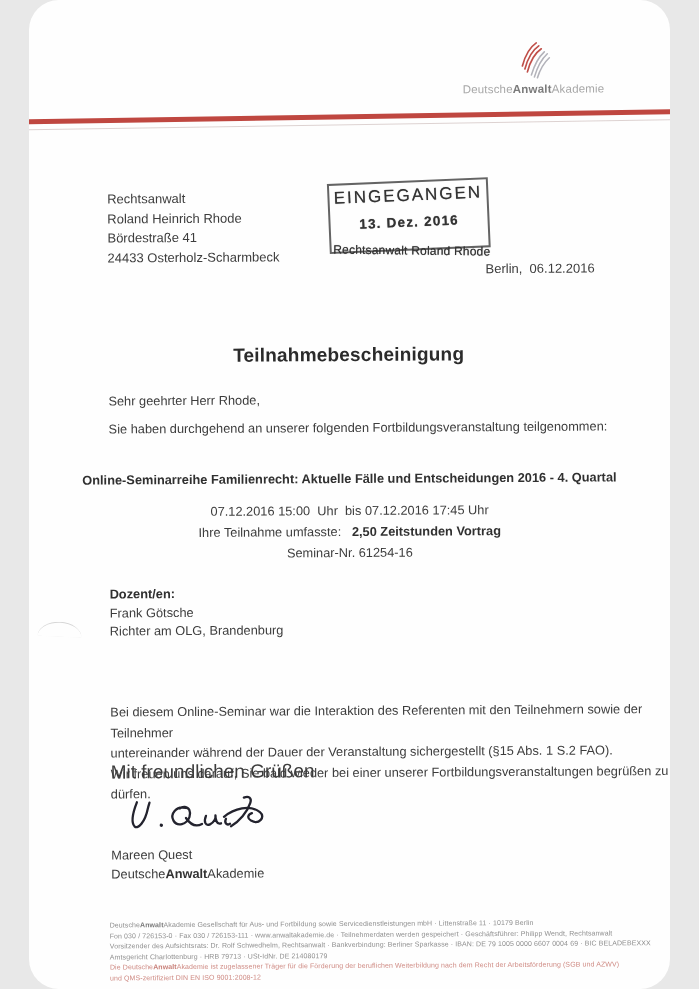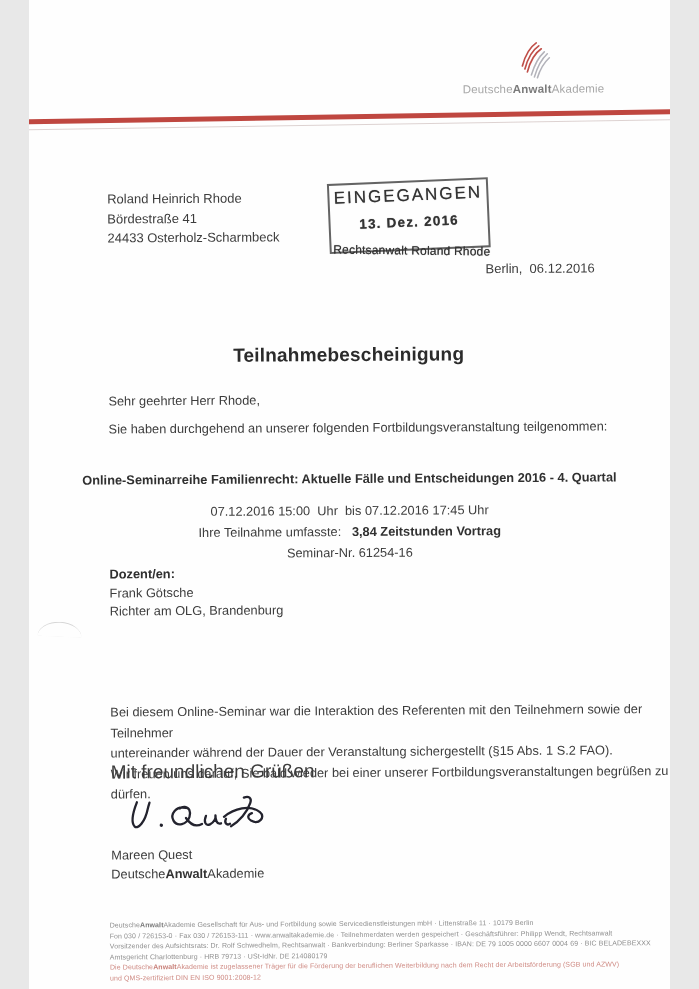--- a/index.html
+++ b/index.html
@@ -1,19 +1,20 @@
 <!DOCTYPE html>
 <html><head>
 <meta charset="utf-8">
 <style>
   html,body{margin:0;padding:0;background:#e8e8e8;}
   .page{
     position:relative;width:641px;height:989px;background:#fefefe;
     overflow:hidden;font-family:"Liberation Sans",sans-serif;color:#3d3d3d;
     margin:0 auto;
+    border-radius:30px;
   }
   .scan{position:absolute;inset:0;transform:rotate(-0.35deg);transform-origin:50% 50%;}
   .pre{white-space:pre-wrap;}
 
   
   .logo-block{position:absolute;top:40px;right:64px;width:140px;display:flex;flex-direction:column;align-items:center;}
   .logo-mark{width:36px;height:40px;margin-bottom:4px;}
   .logo-text{font-size:11.5px;color:#a7a7a7;letter-spacing:0.2px;white-space:nowrap;}
   .logo-text .bold-part{font-weight:bold;color:#7b7b7b;}
 
@@ -41,21 +42,21 @@
   .salutation{position:absolute;left:80px;top:392px;font-size:12.8px;text-align:center;}
   .intro{position:absolute;left:80px;top:420px;font-size:12.8px;}
 
   .seminar-name{position:absolute;top:471px;left:0;width:100%;text-align:center;
     font-size:12.8px;font-weight:bold;color:#303030;}
   .seminar-schedule{position:absolute;top:503px;left:0;width:100%;text-align:center;font-size:12.8px;}
   .seminar-participation{position:absolute;top:524px;left:0;width:100%;text-align:center;font-size:12.8px;}
   .seminar-participation .bold-part{font-weight:bold;color:#303030;}
   .seminar-number{position:absolute;top:545px;left:0;width:100%;text-align:center;font-size:12.8px;}
 
-  .lecturers{position:absolute;left:80px;top:564px;font-size:12.8px;line-height:18.5px;}
+  .lecturers{position:absolute;left:80px;top:584px;font-size:12.8px;line-height:18.5px;}
   .lecturers-heading{font-weight:bold;color:#2f2f2f;}
 
   .body-par{position:absolute;left:80px;top:701px;width:580px;font-size:12.8px;line-height:20.5px;}
 
   .closing-greeting{position:absolute;left:80px;top:760px;font-size:19px;}
   .signature{position:absolute;left:92px;top:788px;width:160px;height:58px;}
   .signer{position:absolute;left:80px;top:845px;font-size:12.8px;line-height:18.5px;}
   .signer .bold-part{font-weight:bold;color:#333;}
 
   .fold-mark{position:absolute;left:8px;top:620px;width:44px;height:14px;
@@ -87,41 +88,42 @@
           <path d="M22 39 C24.5 31 28.5 24 34 19"></path>
         </g>
       </svg>
       <div class="logo-text"><span>Deutsche</span><span class="bold-part">Anwalt</span><span>Akademie</span></div>
     </div>
 
     <div class="red-rule"></div>
     <div class="red-rule-shadow"></div>
 
     <div class="sender">
+      <div>Rechtsanwalt</div>
       <div>Roland Heinrich Rhode</div>
       <div>Bördestraße 41</div>
       <div>24433 Osterholz-Scharmbeck</div>
     </div>
 
     <div class="stamp">
       <div class="stamp-line1">EINGEGANGEN</div>
       <div class="stamp-line2">13. Dez. 2016</div>
       <div class="stamp-line3">Rechtsanwalt Roland Rhode</div>
     </div>
 
     <div class="dateline pre">Berlin,  06.12.2016</div>
 
     <div class="doc-title">Teilnahmebescheinigung</div>
 
     <div class="salutation">Sehr geehrter Herr Rhode,</div>
     <div class="intro">Sie haben durchgehend an unserer folgenden Fortbildungsveranstaltung teilgenommen:</div>
 
     <div class="seminar-name">Online-Seminarreihe Familienrecht: Aktuelle Fälle und Entscheidungen 2016 - 4. Quartal</div>
     <div class="seminar-schedule pre">07.12.2016 15:00  Uhr  bis 07.12.2016 17:45 Uhr</div>
-    <div class="seminar-participation pre"><span>Ihre Teilnahme umfasste:   </span><span class="bold-part">3,84 Zeitstunden Vortrag</span></div>
+    <div class="seminar-participation pre"><span>Ihre Teilnahme umfasste:   </span><span class="bold-part">2,50 Zeitstunden Vortrag</span></div>
     <div class="seminar-number">Seminar-Nr. 61254-16</div>
 
     <div class="lecturers">
       <div class="lecturers-heading">Dozent/en:</div>
       <div>Frank Götsche</div>
       <div>Richter am OLG, Brandenburg</div>
     </div>
 
     <div class="fold-mark"></div>
 

